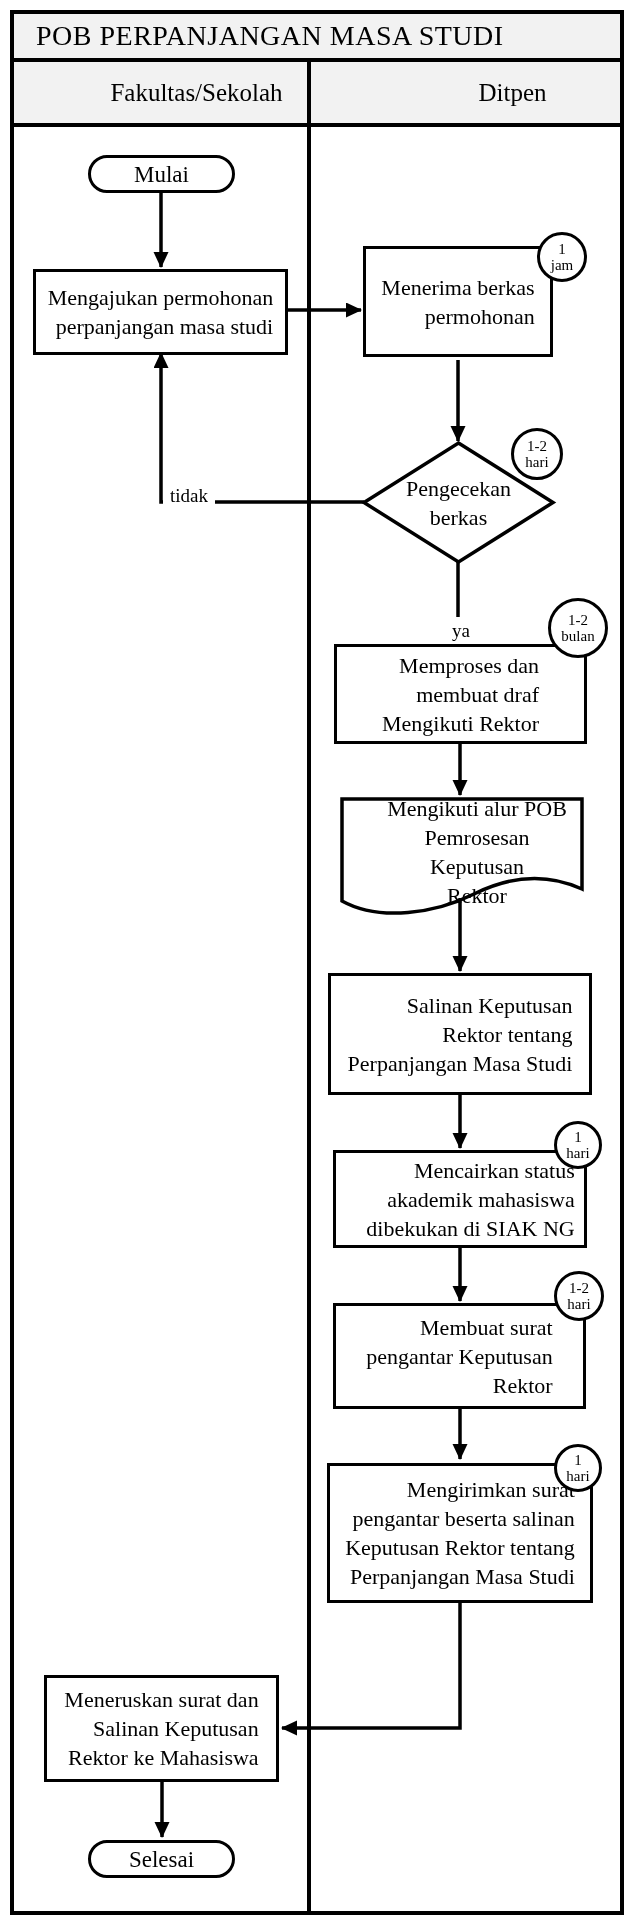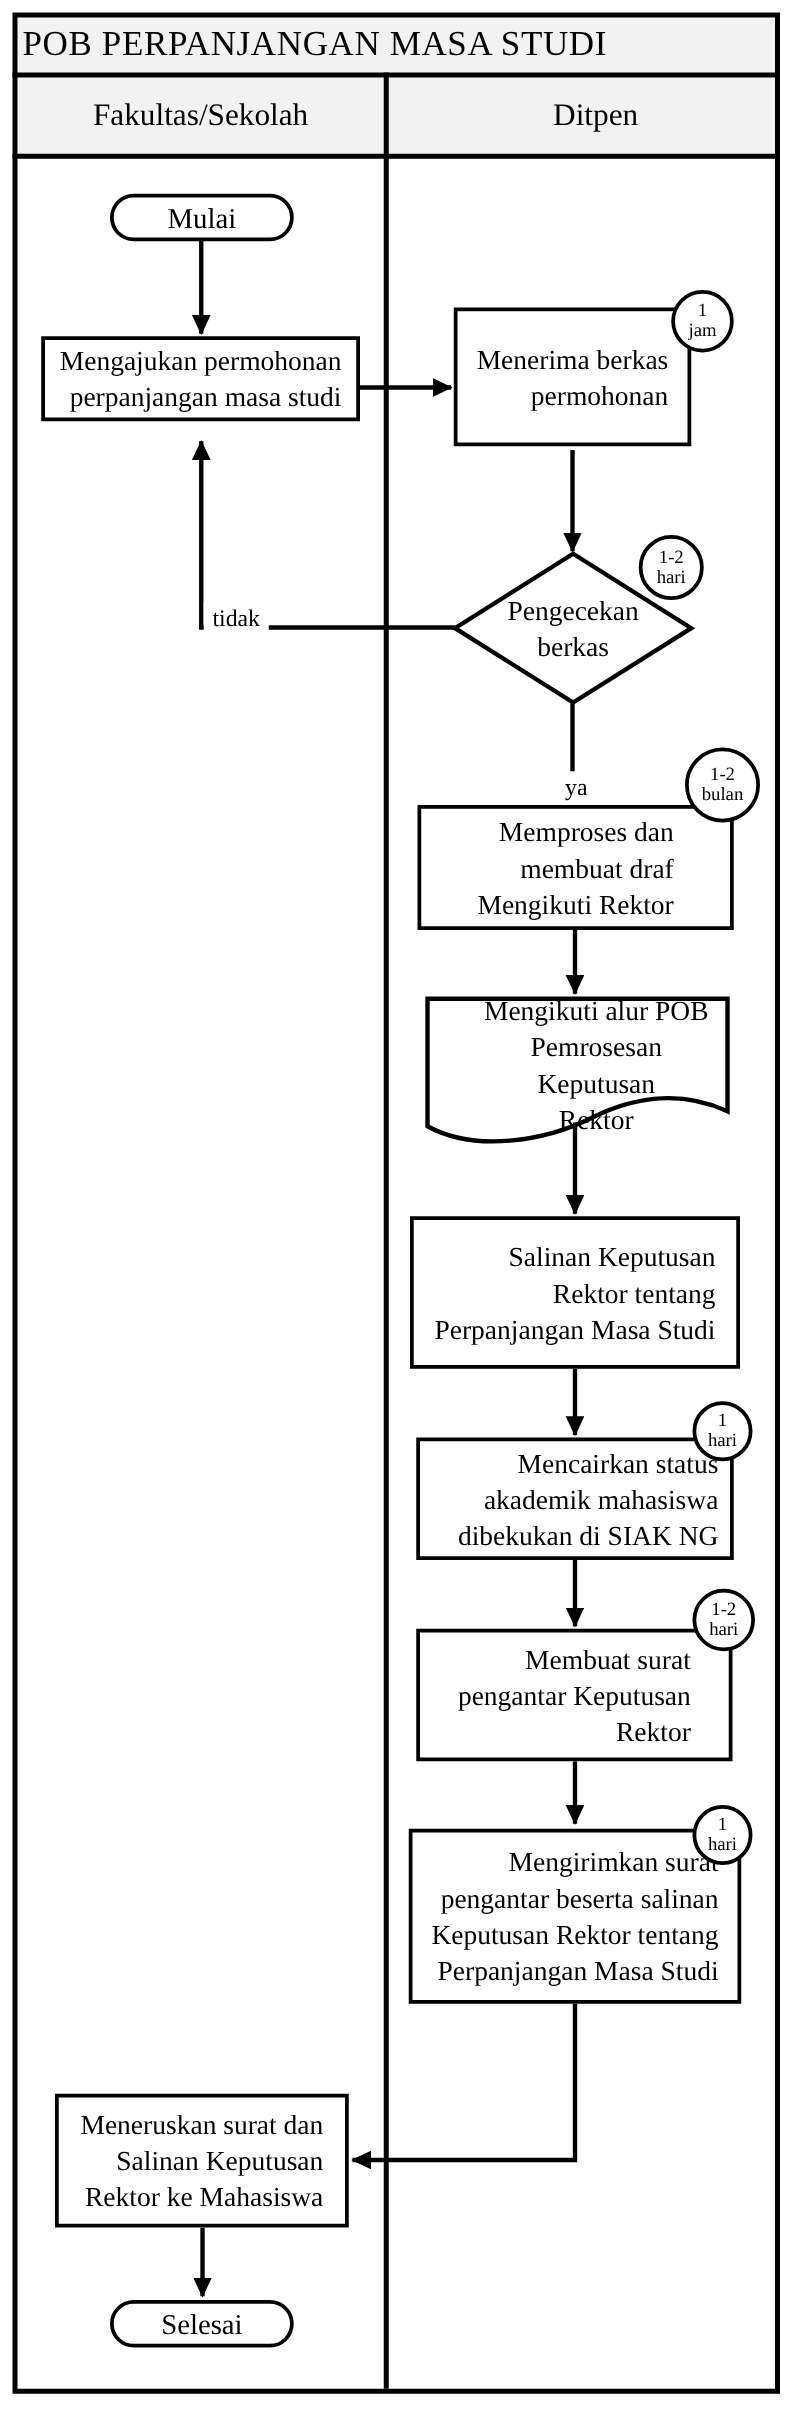--- a/index.html
+++ b/index.html
@@ -8,25 +8,26 @@
     position:relative; width:634px; height:1927px;
     font-family:"Liberation Serif", "DejaVu Serif", serif;
     color:#000;
   }
   .abs { position:absolute; box-sizing:border-box; }
   .frame { border:4px solid var(--stroke); z-index:2; pointer-events:none; }
   .fill-gray { background:var(--header-bg); z-index:1; }
   .sep { background:var(--stroke); z-index:2; }
   .title-text {
     z-index:2; display:flex; align-items:center;
-    font-size:28px; padding-left:4px; letter-spacing:0.5px;
+    font-size:28px; padding-left:22px; letter-spacing:0.5px;
   }
   .lane-label {
     z-index:2; display:flex; align-items:center; justify-content:center;
     font-size:25px;
+    margin-left:36px;
   }
   .svg-layer { z-index:3; pointer-events:none; }
   .node {
     background:#ffffff; border:3.5px solid var(--stroke); z-index:4;
     display:flex; align-items:center; justify-content:center;
     text-align:right; font-size:22px; line-height:29px; white-space:pre-line;
   }
   .shape-text {
     z-index:4; display:flex; align-items:center; justify-content:center;
     text-align:center; font-size:22px; line-height:29px; white-space:pre-line;
@@ -78,21 +79,21 @@
   <line x1="460" y1="898" x2="460" y2="971" stroke="#000" stroke-width="3.5" marker-end="url(#arrow)"></line>
   <line x1="460" y1="1095" x2="460" y2="1148" stroke="#000" stroke-width="3.5" marker-end="url(#arrow)"></line>
   <line x1="460" y1="1248" x2="460" y2="1301" stroke="#000" stroke-width="3.5" marker-end="url(#arrow)"></line>
   <line x1="460" y1="1409" x2="460" y2="1459" stroke="#000" stroke-width="3.5" marker-end="url(#arrow)"></line>
   <path d="M460,1603 L460,1728 L282,1728" fill="none" stroke="#000" stroke-width="3.5" marker-end="url(#arrow)"></path>
   <line x1="162" y1="1782" x2="162" y2="1837" stroke="#000" stroke-width="3.5" marker-end="url(#arrow)"></line>
 </svg>
 
 <div class="abs node terminator" style="left:88px; top:155px; width:147px; height:38px;">Mulai</div>
 
-<div class="abs node" style="left:33px; top:269px; width:255px; height:68px;">Mengajukan permohonan
+<div class="abs node" style="left:33px; top:269px; width:255px; height:86px;">Mengajukan permohonan
 perpanjangan masa studi</div>
 
 <div class="abs node" style="left:363px; top:246px; width:190px; height:111px;">Menerima berkas
 permohonan</div>
 
 <div class="abs shape-text" style="left:383px; top:474px; width:151px; height:58px;">Pengecekan
 berkas</div>
 
 <div class="abs node" style="left:334px; top:644px; width:253px; height:100px;">Memproses dan
 membuat draf

